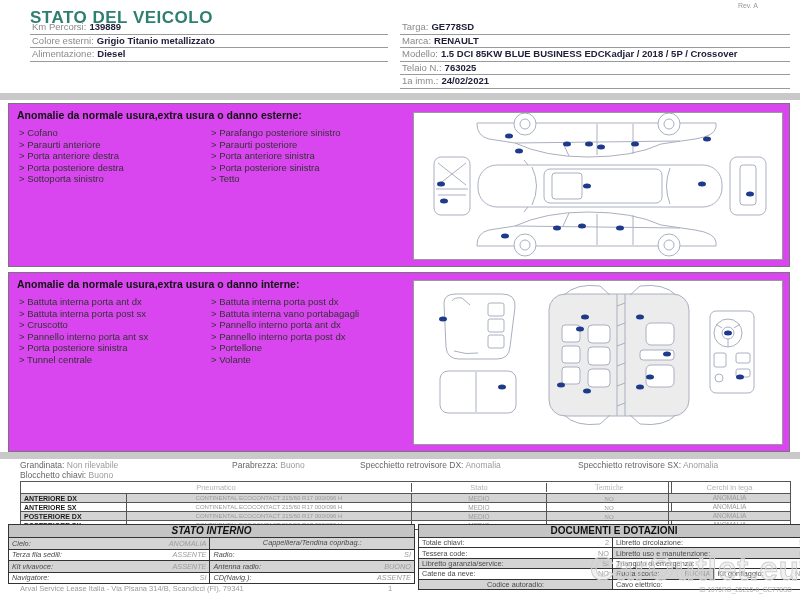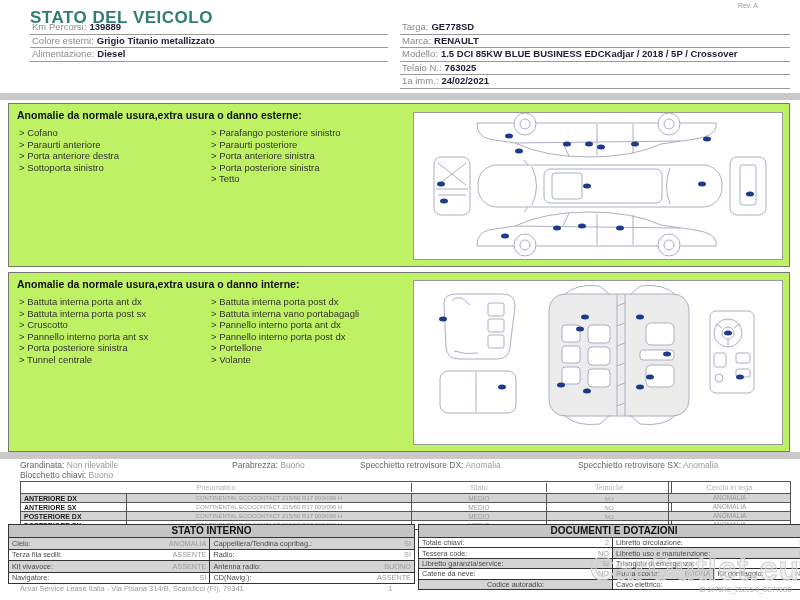--- a/index.html
+++ b/index.html
@@ -14,21 +14,21 @@
   #hdr-left{left:30px;width:358px;}
   #hdr-right{left:400px;width:390px;}
   .hdr-row{border-bottom:1px solid #9a9a9a;padding:1px 0 1px 2px;font-size:9.5px;
            line-height:10.5px;color:#8a8a8a;}
   .hdr-value{color:#20203a;font-weight:bold;margin-left:3px;}
 
   .bar{position:absolute;left:0;width:800px;height:7px;background:#c9c9c9;}
   #bar1{top:93px;} #bar2{top:452px;}
 
   
-  .abox{position:absolute;left:8px;width:780px;border:1px solid #777;background:#bef264;}
+  .abox{position:absolute;left:8px;width:780px;border:1px solid #777;background:#d946ef;}
   #box-ext{top:103px;height:162px;}
   #box-int{top:272px;height:178px;}
   .abox-heading{position:absolute;left:8px;top:5px;font-size:10.5px;font-weight:bold;color:#111;}
   .list-col{position:absolute;top:23px;font-size:9.5px;line-height:11.5px;color:#333;}
   .col1{left:10px;width:188px;}
   .col2{left:202px;width:196px;}
   .dbox{position:absolute;border:1px solid #999;background:#fff;}
   #dbox-ext{left:404px;top:8px;width:368px;height:146px;}
   #dbox-int{left:404px;top:7px;width:368px;height:163px;}
   .diag{stroke:#aab0c0;fill:none;stroke-width:1;}
@@ -56,21 +56,21 @@
   .tc-tyre{width:285px;border-left:1px solid #555;color:#9a9a9a;font-size:6px;}
   .tc-val{color:#9a9a9a;font-size:6.5px;}
   .t-cerchi{position:absolute;left:660px;top:0;width:123px;border:1px solid #555;box-sizing:border-box;}
   .t-cerchi .t-hcell{height:11px;display:flex;align-items:center;justify-content:center;
                      color:#b3b3b3;font-size:7.5px;}
   .t-cerchi .t-row{justify-content:center;}
   .shaded{background:#d4d4d4;}
 
   
   .btable{position:absolute;top:524px;border:1px solid #333;background:#fff;box-sizing:border-box;}
-  #t-stato{left:8px;width:407px;}
+  #t-stato{left:8px;width:407px;font-style:italic;}
   #t-doc{left:418px;width:392px;}
   .bt-title{height:12px;background:#c4c4c4;border-bottom:1px solid #333;text-align:center;
             font-weight:bold;font-size:10px;line-height:12px;color:#111;}
   .bt-row{display:flex;}
   .bt-row + .bt-row{border-top:1px solid #333;}
   #t-stato .bt-row{height:10.5px;} #t-doc .bt-row{height:9.4px;}
   .bt-cell{display:flex;align-items:center;padding:0 3px;box-sizing:border-box;overflow:hidden;}
   .bt-cell + .bt-cell{border-left:1px solid #333;}
   .bt-cell .lbl{font-size:7.3px;color:#4a4a4a;white-space:nowrap;}
   .bt-cell .val{margin-left:auto;font-size:7.3px;color:#9d9d9d;white-space:nowrap;padding-left:3px;}
@@ -105,20 +105,21 @@
     </div>
 
   <div class="bar" id="bar1"></div>
 
   <div class="abox" id="box-ext">
     <div class="abox-heading">Anomalie da normale usura,extra usura o danno esterne:</div>
     <div class="list-col col1" id="ext-col1">
         <div class="list-item">&gt; Cofano</div>
         <div class="list-item">&gt; Paraurti anteriore</div>
         <div class="list-item">&gt; Porta anteriore destra</div>
+        <div class="list-item">&gt; Porta posteriore destra</div>
         <div class="list-item">&gt; Sottoporta sinistro</div>
       </div>
     <div class="list-col col2" id="ext-col2">
         <div class="list-item">&gt; Parafango posteriore sinistro</div>
         <div class="list-item">&gt; Paraurti posteriore</div>
         <div class="list-item">&gt; Porta anteriore sinistra</div>
         <div class="list-item">&gt; Porta posteriore sinistra</div>
         <div class="list-item">&gt; Tetto</div>
       </div>
     <div class="dbox" id="dbox-ext">
@@ -302,21 +303,21 @@
   </div>
 
   <div class="btable" id="t-stato">
     <div class="bt-title">STATO INTERNO</div>
     <div id="stato-body">
         <div class="bt-row">
           <div class="bt-cell shaded" style="width: 49.5%;">
             <span class="lbl">Cielo:</span>
             <span class="val">ANOMALIA</span>
           </div>
-          <div class="bt-cell shaded" style="width: 50.5%;">
+          <div class="bt-cell shaded" style="width: 50.5%; flex-direction: column;">
             <span class="lbl">Cappelliera/Tendina copribag.:</span>
             <span class="val">SI</span>
           </div>
         </div>
         <div class="bt-row">
           <div class="bt-cell" style="width: 49.5%;">
             <span class="lbl">Terza fila sedili:</span>
             <span class="val">ASSENTE</span>
           </div>
           <div class="bt-cell" style="width: 50.5%;">

